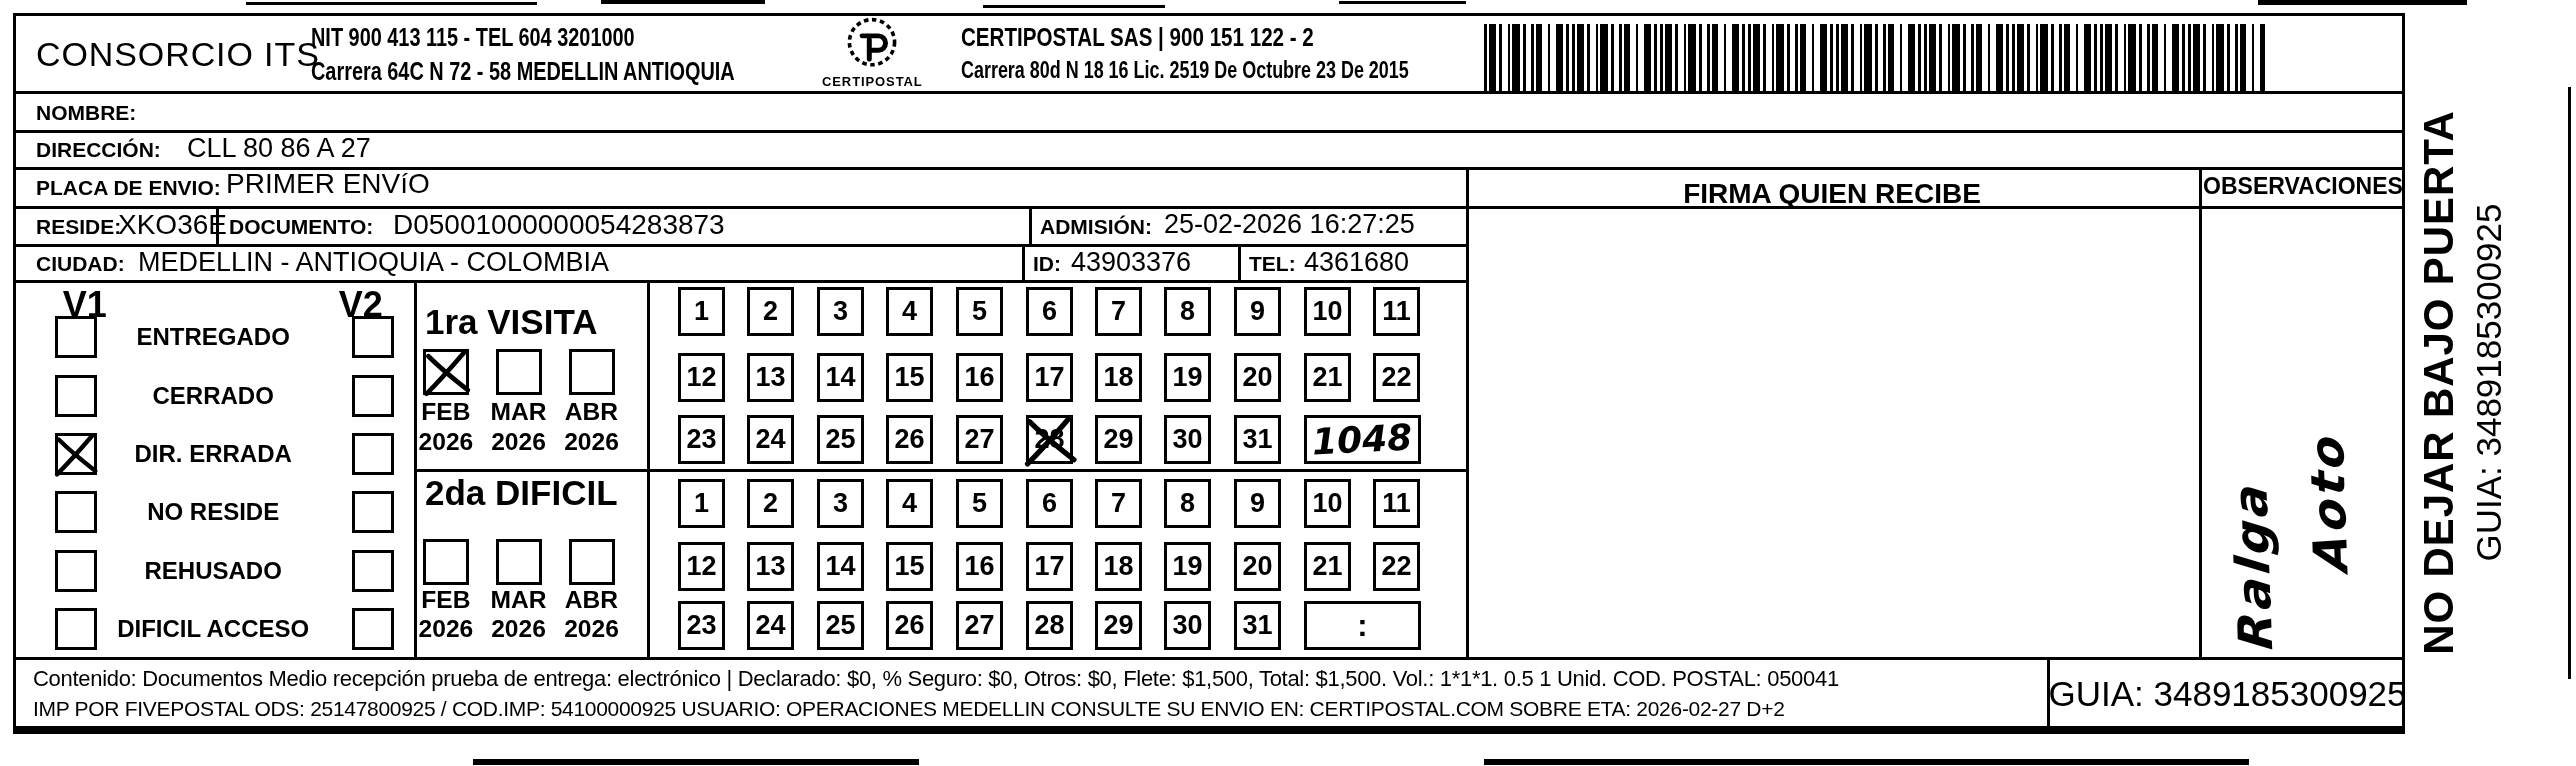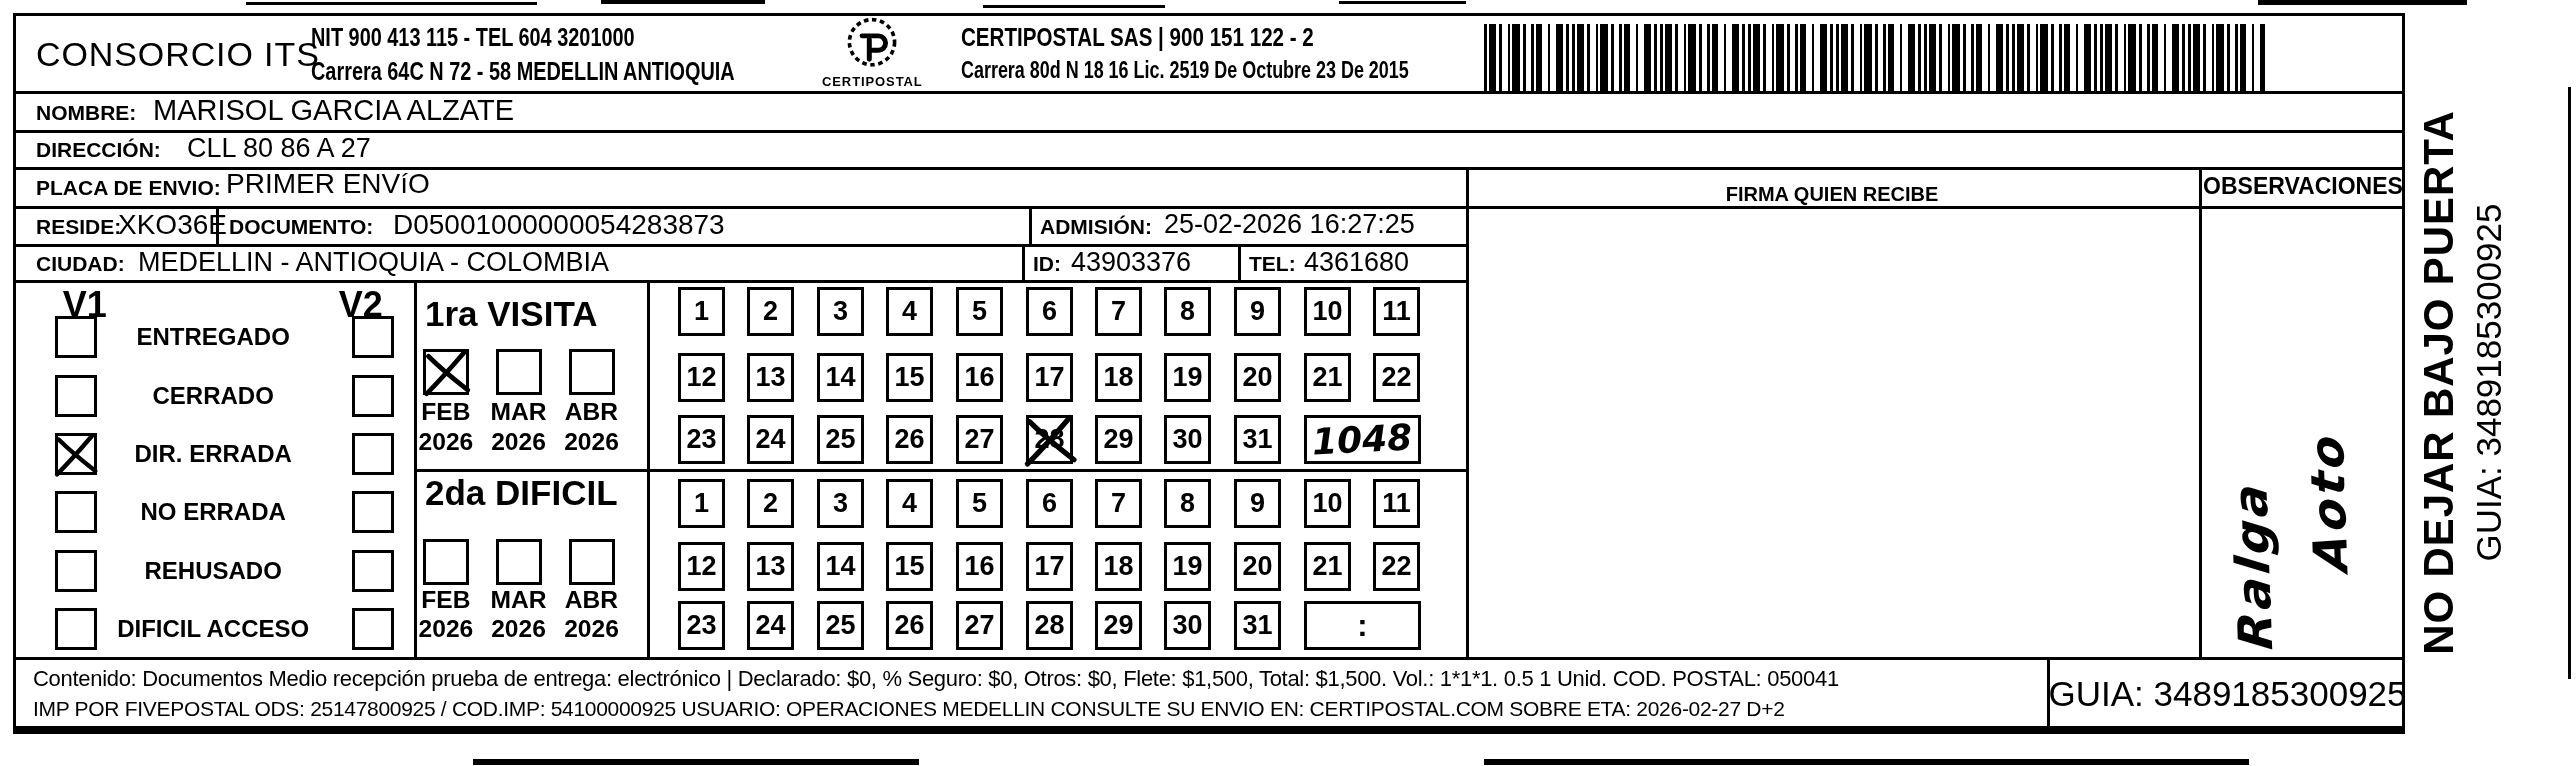--- a/index.html
+++ b/index.html
@@ -96,29 +96,28 @@
   <div class="vline" style="left:1029px;top:206px;height:38px;"></div>
   <div class="vline" style="left:1022px;top:244px;height:36px;"></div>
   <div class="vline" style="left:1238px;top:244px;height:36px;"></div>
   <div class="vline" style="left:414px;top:280px;height:377px;"></div>
   <div class="vline" style="left:647px;top:280px;height:377px;"></div>
   <div class="vline" style="left:1466px;top:167px;height:491px;"></div>
   <div class="vline" style="left:2199px;top:167px;height:491px;"></div>
   <div class="vline" style="left:2047px;top:657px;height:73px;"></div>
 
   <div class="lbl" style="left:36px;top:101px;">NOMBRE:</div>
-  <div class="val" style="left:153px;top:94px;font-size:29px;">MARISOL GARCIA ALZATE</div>
 
   <div class="lbl" style="left:36px;top:138px;">DIRECCIÓN:</div>
   <div class="val" style="left:187px;top:133px;font-size:27px;">CLL 80 86 A 27</div>
 
   <div class="lbl" style="left:36px;top:176px;">PLACA DE ENVIO:</div>
   <div class="val" style="left:226px;top:168px;">PRIMER ENVíO</div>
 
-  <div class="hdr-cell" style="left:1468px;top:167px;width:728px;height:54px;font-size:20px;">FIRMA QUIEN RECIBE</div>
+  <div class="hdr-cell" style="left:1468px;top:167px;width:728px;height:54px;font-size:28px;">FIRMA QUIEN RECIBE</div>
   <div class="hdr-cell" style="left:2201px;top:167px;width:204px;height:39px;font-size:23px;">OBSERVACIONES</div>
 
   <div class="lbl" style="left:36px;top:215px;">RESIDE:</div>
   <div class="val" style="left:118px;top:209px;">XKO36E</div>
   <div class="lbl" style="left:229px;top:215px;">DOCUMENTO:</div>
   <div class="val" style="left:393px;top:209px;">D05001000000054283873</div>
   <div class="lbl" style="left:1040px;top:215px;">ADMISIÓN:</div>
   <div class="val" style="left:1164px;top:209px;font-size:27px;">25-02-2026 16:27:25</div>
 
   <div class="lbl" style="left:36px;top:252px;">CIUDAD:</div>
@@ -140,33 +139,33 @@
         <div class="checkbox" style="left: 339px; top: 95px;"></div>
         <div class="checkbox" style="left: 42px; top: 153px;">
           <svg viewBox="0 0 60 60" class="xmark" style="left: -7.3px; top: -7.3px; width: calc(100% + 16.4px); height: calc(100% + 16.4px); overflow: visible;">
             <path d="M10 12 C 20 22, 34 34, 52 48" stroke="#000" stroke-width="5" fill="none" stroke-linecap="round"></path>
             <path d="M48 8 C 36 22, 22 38, 8 52" stroke="#000" stroke-width="5" fill="none" stroke-linecap="round"></path>
           </svg>
         </div>
         <div class="status-label" style="left: 91px; top: 153px;">DIR. ERRADA</div>
         <div class="checkbox" style="left: 339px; top: 153px;"></div>
         <div class="checkbox" style="left: 42px; top: 211px;"></div>
-        <div class="status-label" style="left: 91px; top: 211px;">NO ERRADA</div>
+        <div class="status-label" style="left: 91px; top: 211px;">NO RESIDE</div>
         <div class="checkbox" style="left: 339px; top: 211px;"></div>
         <div class="checkbox" style="left: 42px; top: 270px;"></div>
         <div class="status-label" style="left: 91px; top: 270px;">REHUSADO</div>
         <div class="checkbox" style="left: 339px; top: 270px;"></div>
         <div class="checkbox" style="left: 42px; top: 328px;"></div>
         <div class="status-label" style="left: 91px; top: 328px;">DIFICIL ACCESO</div>
         <div class="checkbox" style="left: 339px; top: 328px;"></div>
       </div>
   </div>
 
   <div class="abs" id="visita-panel" style="left:414px;top:280px;width:232px;height:377px;">
-      <div class="visit-title" style="left: 11px; top: 14px;">1ra VISITA</div>
+      <div class="visit-title" style="left: 11px; top: 22px;">1ra VISITA</div>
       <div class="checkbox mon-box" style="left: 9px; top: 69px;">
         <svg viewBox="0 0 60 60" class="xmark" style="left: -7.3px; top: -7.3px; width: calc(100% + 16.4px); height: calc(100% + 16.4px); overflow: visible;">
           <path d="M10 12 C 20 22, 34 34, 52 48" stroke="#000" stroke-width="5" fill="none" stroke-linecap="round"></path>
           <path d="M48 8 C 36 22, 22 38, 8 52" stroke="#000" stroke-width="5" fill="none" stroke-linecap="round"></path>
         </svg>
       </div>
       <div class="mon-label" style="left: -4.6px; top: 118px;">FEB</div>
       <div class="mon-label" style="left: -4.6px; top: 148px;">2026</div>
       <div class="checkbox mon-box" style="left: 82px; top: 69px;"></div>
       <div class="mon-label" style="left: 68px; top: 118px;">MAR</div>

